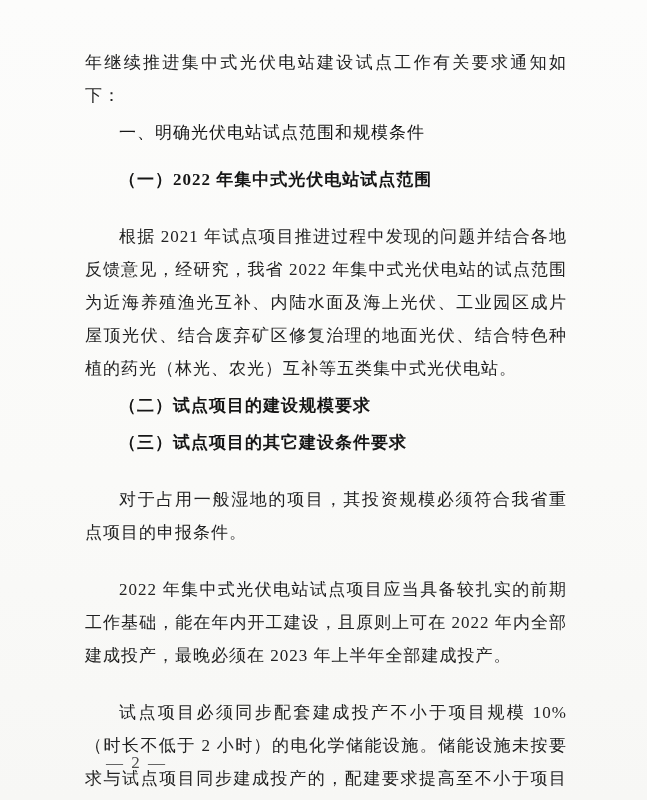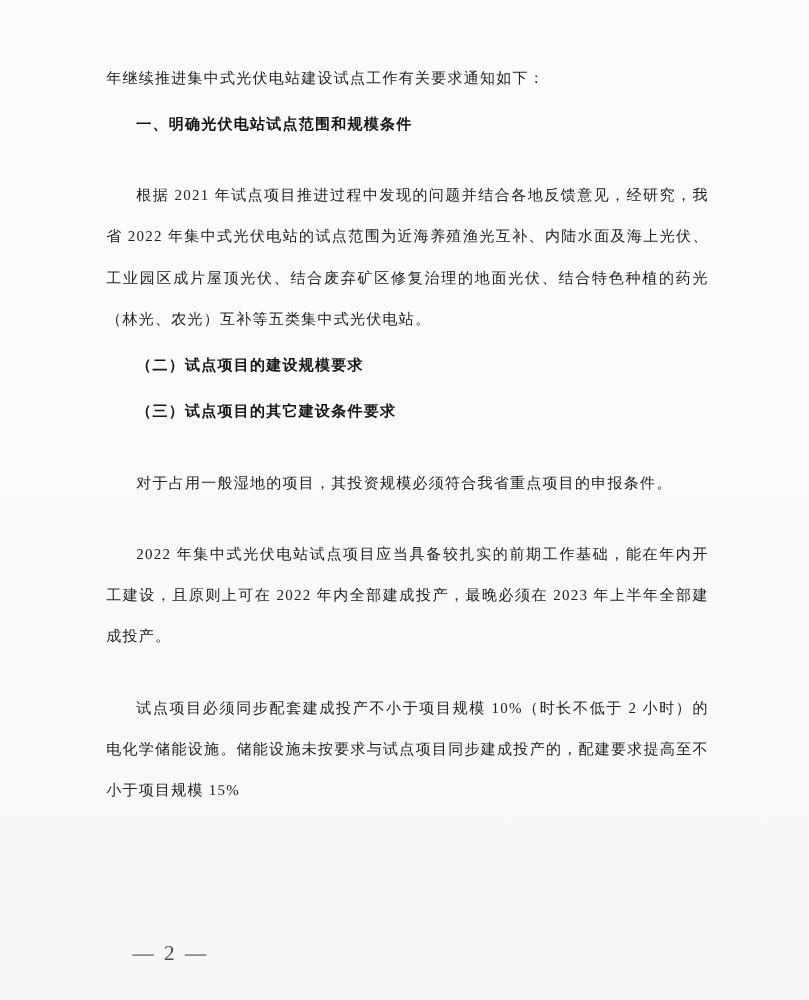--- a/index.html
+++ b/index.html
@@ -16,41 +16,41 @@
   }
   .page {
     position: absolute;
     inset: 0;
     background: linear-gradient(180deg, #fcfcfb 0%, #fafaf8 60%, #f7f7f5 100%);
     box-sizing: border-box;
     padding: 46px 80px 0 85px;
     color: #1f1f1f;
   }
   .doc-block {
-    font-size: 12px;
+    font-size: 17px;
     line-height: 33px;
     letter-spacing: 1px;
     text-align: justify;
     text-justify: inter-character;
     margin: 0;
     color: #222222;
   }
   .body-para {
     text-indent: 2em;
     font-weight: 400;
     margin-top: 24px;
   }
   .body-continued {
     text-indent: 0;
     font-weight: 400;
   }
   .heading-sans {
     text-indent: 2em;
     font-family: "Liberation Sans", "DejaVu Sans", sans-serif;
-    font-weight: 700;
+    font-weight: 400;
     margin-top: 4px;
     margin-bottom: 14px;
     color: #161616;
   }
   .heading-kai {
     text-indent: 2em;
     font-weight: 700;
     margin-top: 4px;
     margin-bottom: 2px;
     color: #161616;
@@ -67,20 +67,21 @@
 </style>
 </head>
 <body>
 
 <div class="page">
 
   <p class="doc-block body-continued">年继续推进集中式光伏电站建设试点工作有关要求通知如下：</p>
 
   <p class="doc-block heading-sans">一、明确光伏电站试点范围和规模条件</p>
 
+  <p class="doc-block heading-kai">（一）2022 年集中式光伏电站试点范围</p>
 
   <p class="doc-block body-para">根据 2021 年试点项目推进过程中发现的问题并结合各地反馈意见，经研究，我省 2022 年集中式光伏电站的试点范围为近海养殖渔光互补、内陆水面及海上光伏、工业园区成片屋顶光伏、结合废弃矿区修复治理的地面光伏、结合特色种植的药光（林光、农光）互补等五类集中式光伏电站。</p>
 
   <p class="doc-block heading-kai">（二）试点项目的建设规模要求</p>
 
 
   <p class="doc-block heading-kai">（三）试点项目的其它建设条件要求</p>
 
   <p class="doc-block body-para">对于占用一般湿地的项目，其投资规模必须符合我省重点项目的申报条件。</p>
 

